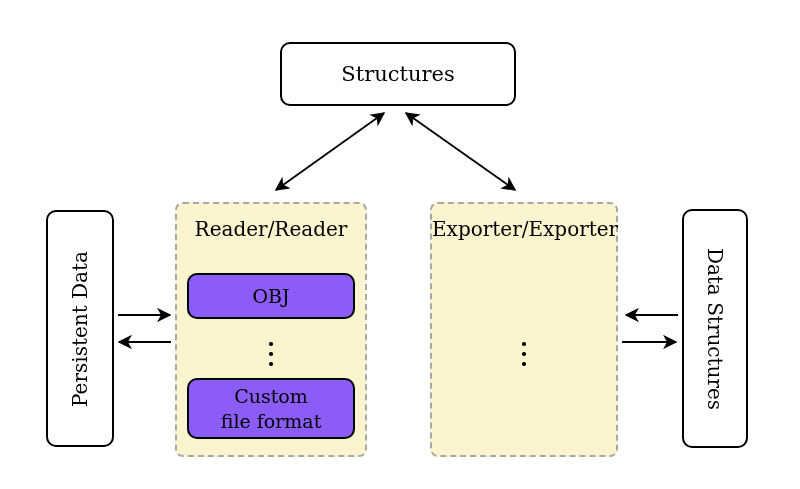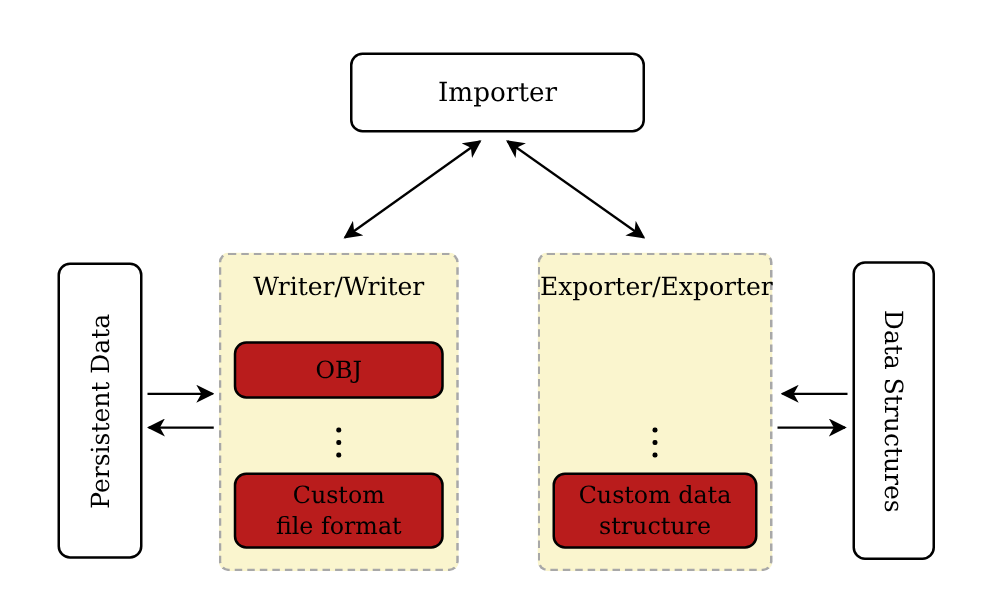--- a/index.html
+++ b/index.html
@@ -44,21 +44,21 @@
   .container-title {
     margin-top: 13px;
     text-align: center;
     font-size: 20px;
     white-space: nowrap;
   }
   .inner-box {
     position: absolute;
     left: 10px;
     right: 10px;
-    background: #b91c1c;
+    background: #8b5cf6;
     border: 2.5px solid #000000;
     border-radius: 10px;
     display: flex;
     align-items: center;
     justify-content: center;
     text-align: center;
     font-size: 19px;
     line-height: 1.3;
     white-space: pre-line;
     box-sizing: border-box;
@@ -89,33 +89,33 @@
     width: 800px; height: 489px;
     pointer-events: none;
   }
 </style>
 </head>
 <body>
 
 <div class="canvas">
 
   <div class="node" id="iomanager">
-    <span>Importer</span>
+    <span>Structures</span>
   </div>
 
   <div class="node" id="persistent">
     <span class="vtext-up">Persistent Data</span>
   </div>
 
   <div class="node" id="datastruct">
     <span class="vtext-down">Data Structures</span>
   </div>
 
   <div class="container" id="reader-writer">
-    <div class="container-title">Writer/Writer</div>
+    <div class="container-title">Reader/Reader</div>
     <div class="inner-box inner-top">
       <span>OBJ</span>
     </div>
     <div class="vdots">
       <span class="dot"></span>
         <span class="dot"></span>
         <span class="dot"></span>
     </div>
     <div class="inner-box inner-bottom">
       <span>Custom
@@ -123,24 +123,20 @@
     </div>
   </div>
 
   <div class="container" id="importer-exporter">
     <div class="container-title">Exporter/Exporter</div>
     <div class="vdots">
       <span class="dot"></span>
         <span class="dot"></span>
         <span class="dot"></span>
     </div>
-    <div class="inner-box inner-bottom">
-      <span>Custom data
-structure</span>
-    </div>
   </div>
 
   <svg class="arrows" viewBox="0 0 800 489" xmlns="http://www.w3.org/2000/svg">
     <defs>
       <marker id="ah" viewBox="0 0 10 10" refX="9" refY="5" markerWidth="8" markerHeight="8" orient="auto-start-reverse">
         <path d="M 0 0 L 10 5 L 0 10 L 2.8 5 z" fill="#000000"></path>
       </marker>
     </defs>
     <line x1="384" y1="113" x2="276" y2="190" stroke="#000000" stroke-width="1.8" marker-start="url(#ah)" marker-end="url(#ah)"></line>
     <line x1="406" y1="113" x2="515" y2="190" stroke="#000000" stroke-width="1.8" marker-start="url(#ah)" marker-end="url(#ah)"></line>

